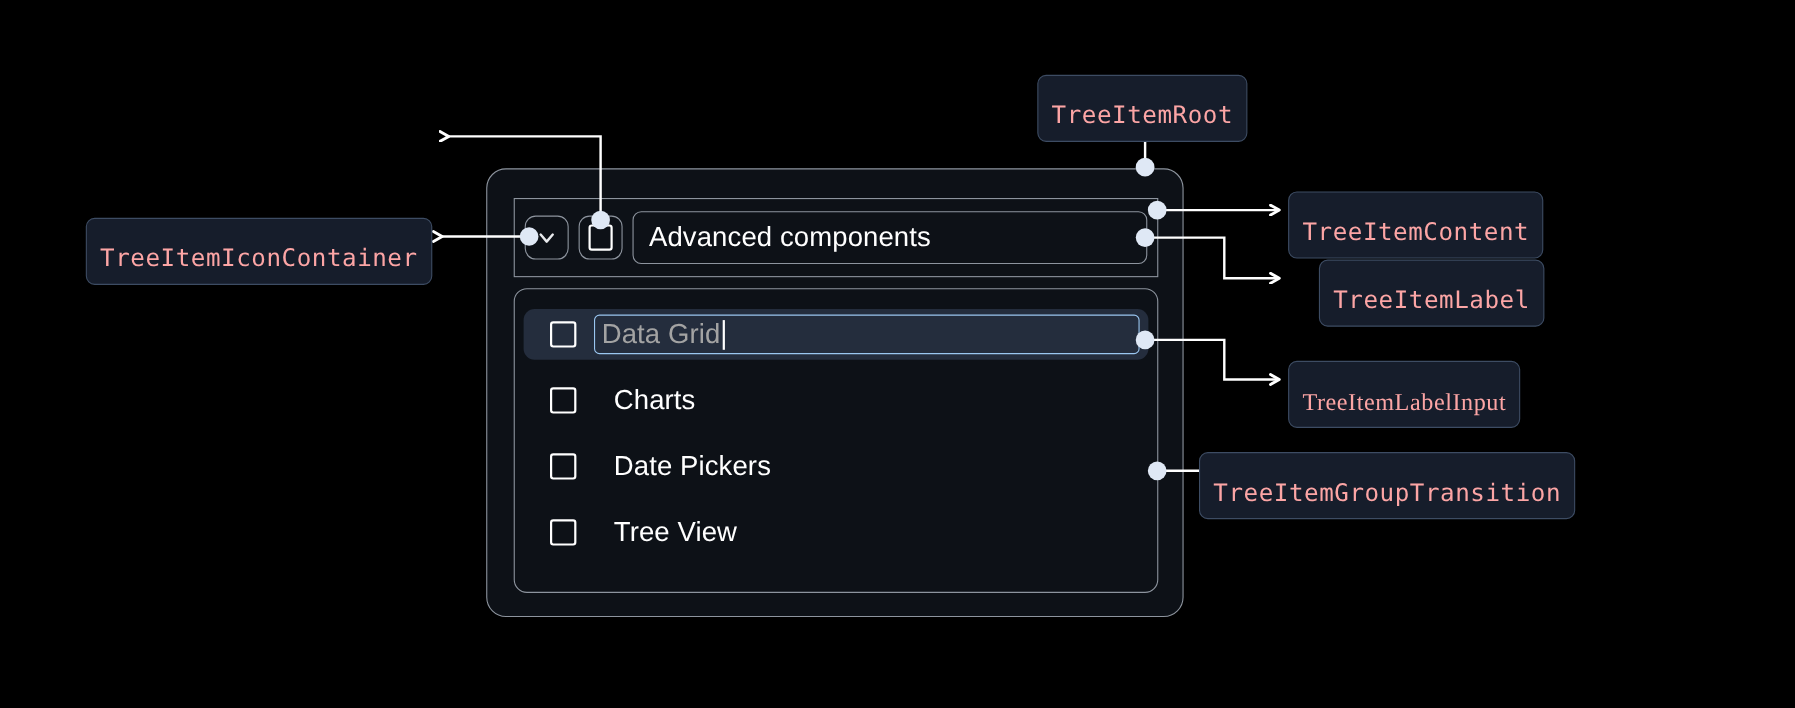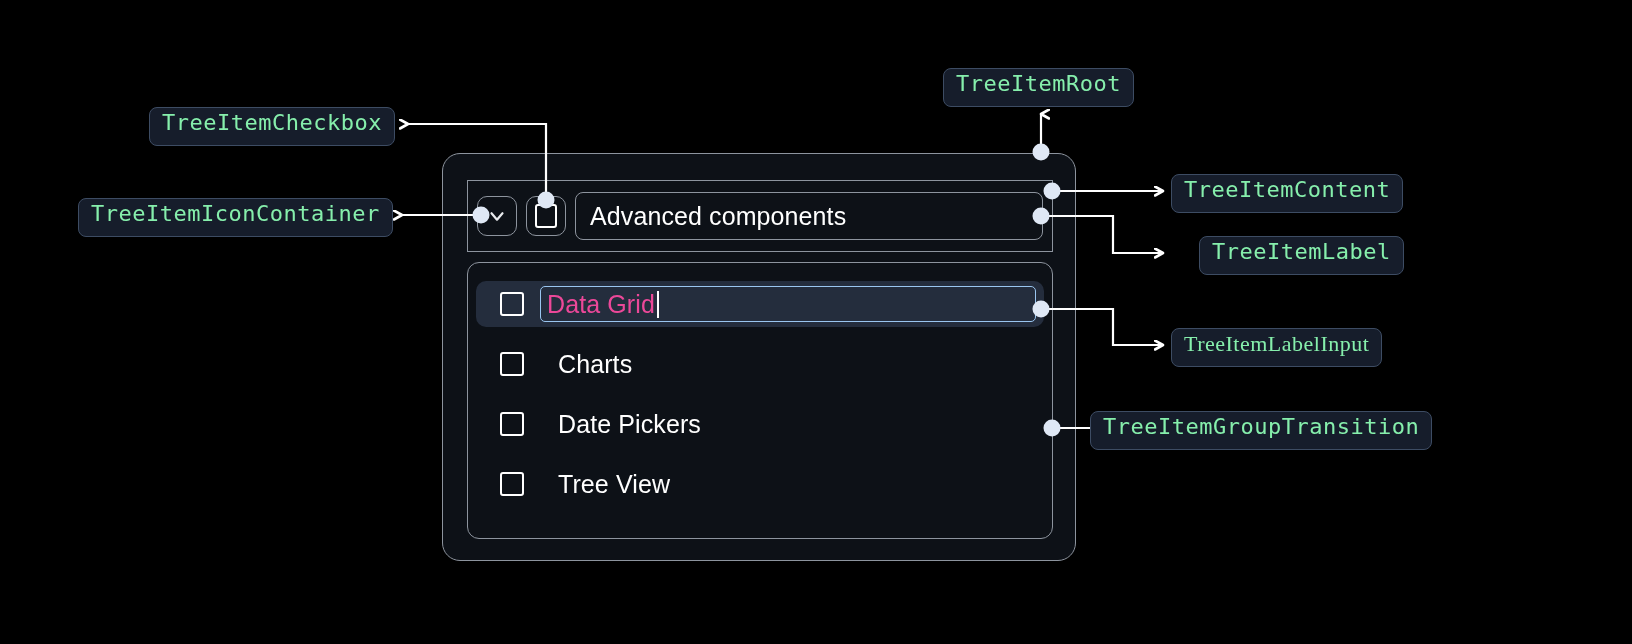--- a/index.html
+++ b/index.html
@@ -28,26 +28,26 @@
     z-index: 5;
   }
 
   
   .chip {
     position: absolute;
     box-sizing: border-box;
     background: #161d2b;
     border: 1px solid #3d4c63;
     border-radius: 8px;
-    color: #86efac;
+    color: #fca5a5;
     font-family: "DejaVu Sans Mono", monospace;
     font-size: 22px;
     line-height: 1;
     letter-spacing: 0.5px;
-    padding: 4px 12px 11px 12px;
+    padding: 26px 12px 11px 12px;
     white-space: nowrap;
     z-index: 8;
   }
 
   
   #tree-root {
     position: absolute;
     left: 442px;
     top: 153px;
     width: 634px;
@@ -167,21 +167,21 @@
     margin-right: 8px;
     box-sizing: border-box;
     background: transparent;
     border: 1.5px solid #9ac6f0;
     border-radius: 5px;
     display: flex;
     align-items: center;
     padding-left: 6px;
   }
   #label-input .input-text {
-    color: #ec4899;
+    color: #a3a3a3;
     font-size: 25px;
     letter-spacing: 0.1px;
   }
   #label-input .caret {
     display: inline-block;
     width: 2px;
     height: 27px;
     background: #ffffff;
     margin-left: 2px;
   }
@@ -225,21 +225,20 @@
       <circle cx="546" cy="200" r="8.5"></circle>
       <circle cx="481" cy="215" r="8.5"></circle>
       <circle cx="1041" cy="152" r="8.5"></circle>
       <circle cx="1052" cy="191" r="8.5"></circle>
       <circle cx="1041" cy="216" r="8.5"></circle>
       <circle cx="1041" cy="309" r="8.5"></circle>
       <circle cx="1052" cy="428" r="8.5"></circle>
     </g>
   </svg>
 
-  <div class="chip" style="left:149px; top:107px;">TreeItemCheckbox</div>
 
   <div class="chip" style="left:78px; top:198px;">TreeItemIconContainer</div>
 
   <div class="chip" style="left:943px; top:68px;">TreeItemRoot</div>
 
   <div class="chip" style="left:1171px; top:174px;">TreeItemContent</div>
 
   <div class="chip" style="left:1199px; top:236px;">TreeItemLabel</div>
 
   <div class="chip" style="left:1171px; top:328px;font-family:Liberation Serif, serif;">TreeItemLabelInput</div>

